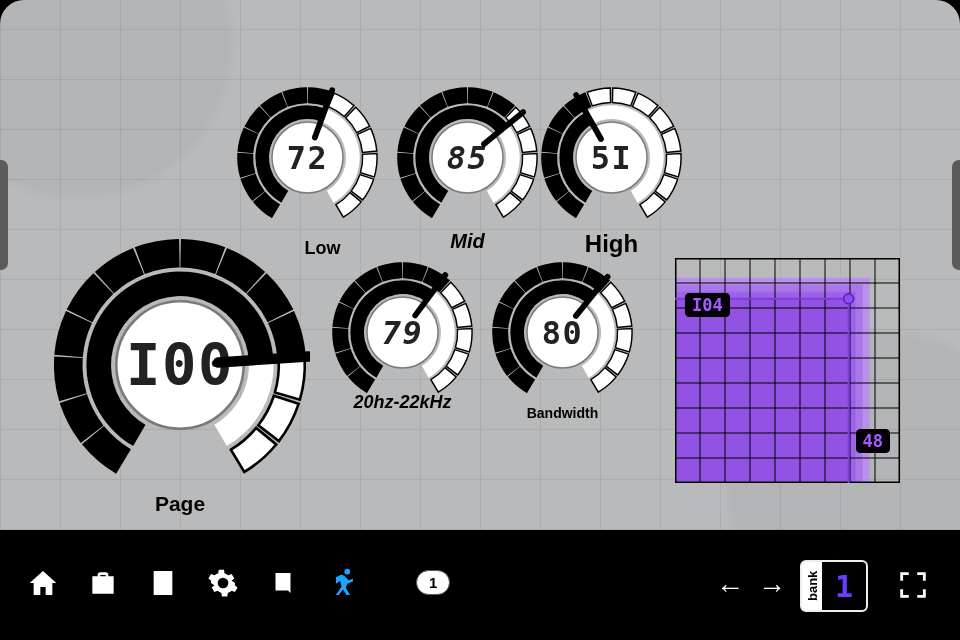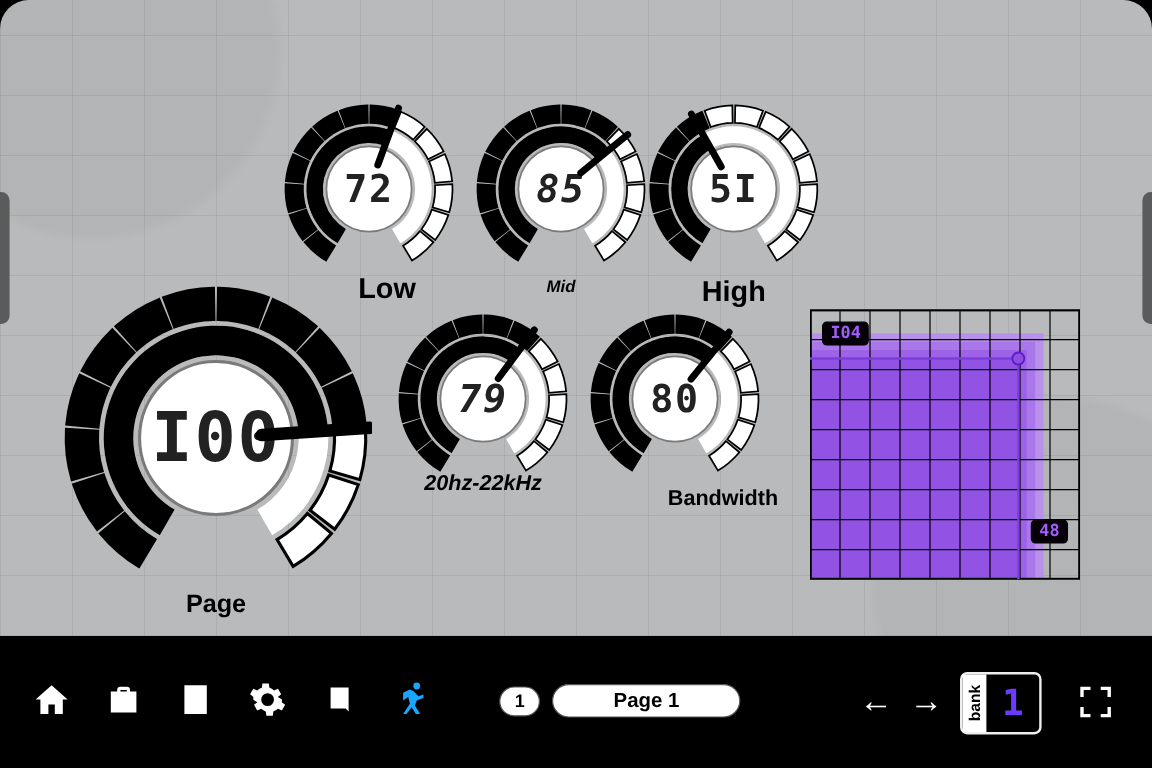--- a/index.html
+++ b/index.html
@@ -54,21 +54,22 @@
   }
   .xy-badge {
     position: absolute;
     background: #060009;
     border: 1px solid #000;
     border-radius: 4px;
     color: #a45eff;
     font-family: "Consolas", monospace;
     font-weight: 700;
     padding: 1px 6px;
-    font-size: 14px;
+    font-size: 17px;
+    margin-top: 25px;
   }
 
   
   .bottom-bar {
     position: absolute;
     left: 0;
     bottom: 0;
     width: 960px;
     height: 110px;
     background: #000;
@@ -233,21 +234,21 @@
           <path d="M135.72491570936873 43.40068671698215 A69.6 69.6 0 0 1 141.80403979795207 66.08828668109102 L127.36569817337872 67.42406028919706 A55.099999999999994 55.099999999999994 0 0 0 122.5530582699169 49.4630436509442 Z" fill="#fff" stroke="#000" stroke-width="1.45"></path>
           <path d="M141.98558721727028 68.51086863200483 A69.6 69.6 0 0 1 139.35577323478063 91.85111328010842 L125.42748714420134 87.8196313467525 A55.099999999999994 55.099999999999994 0 0 0 127.5094232136723 69.34193766700382 Z" fill="#fff" stroke="#000" stroke-width="1.45"></path>
           <path d="M138.63970238999968 94.17255794229814 A69.6 69.6 0 0 1 127.66452870118214 114.93860003789536 L116.17191855510252 106.09722503000049 A55.099999999999994 55.099999999999994 0 0 0 124.86059772541641 89.65744170431937 Z" fill="#fff" stroke="#000" stroke-width="1.45"></path>
           <path d="M126.14983817871178 116.8379618769068 A69.6 69.6 0 0 1 108.34665001373978 132.158844128867 L100.87859792754399 119.72991826868638 A55.099999999999994 55.099999999999994 0 0 0 114.97278855814682 107.60088648588454 Z" fill="#fff" stroke="#000" stroke-width="1.45"></path>
           <path d="M46.39999999999998 117.70652607754768 A52.199999999999996 52.199999999999996 0 1 1 98.60000000000001 117.7065260775477 L91.7125 105.77702614041705 A38.425 38.425 0 1 0 53.28749999999998 105.77702614041704 Z" fill="#fff"></path>
           <path d="M46.39999999999998 117.70652607754768 A52.199999999999996 52.199999999999996 0 0 1 90.4208454763523 23.472627059848463 L85.69173347564822 36.41040603016623 A38.425 38.425 0 0 0 53.28749999999998 105.77702614041704 Z" fill="#000"></path>
           <circle cx="72.5" cy="72.5" r="35.525" fill="#fff" stroke="#7a7a7a" stroke-width="1.45"></circle>
           <text x="72.5" y="72.5" text-anchor="middle" dominant-baseline="central" font-family="Consolas,monospace" font-weight="700" font-size="31.9" fill="#222" letter-spacing="1.5">72</text>
           <line x1="79.81767856951052" y1="52.48048938277145" x2="97.11129445419049" y2="5.169074495525223" stroke="#000" stroke-width="5.8" stroke-linecap="round"></line>
         </svg>
-      <div class="knob-label" style="top:142px; font-size:24px;padding-left:30px;">Low</div>
+      <div class="knob-label" style="top:153px; font-size:18px;padding-left:30px;">Low</div>
     </div>
 
     <div class="knob" style="left:395px; top:85px;font-style:italic;">
       <svg width="145" height="145">
           <path d="M36.65334998626021 132.158844128867 A69.6 69.6 0 0 1 18.850161821288232 116.8379618769068 L30.027211441853183 107.60088648588454 A55.099999999999994 55.099999999999994 0 0 0 44.121402072456 119.72991826868638 Z" fill="#000" stroke="#000" stroke-width="1.45"></path>
           <path d="M17.33547129881788 114.93860003789538 A69.6 69.6 0 0 1 6.36029761000033 94.17255794229817 L20.139402274583603 89.65744170431938 A55.099999999999994 55.099999999999994 0 0 0 28.828081444897492 106.0972250300005 Z" fill="#000" stroke="#000" stroke-width="1.45"></path>
           <path d="M5.644226765219372 91.85111328010842 A69.6 69.6 0 0 1 3.014412782729707 68.51086863200487 L17.490576786327686 69.34193766700385 A55.099999999999994 55.099999999999994 0 0 0 19.57251285579867 87.8196313467525 Z" fill="#000" stroke="#000" stroke-width="1.45"></path>
           <path d="M3.195960202047928 66.08828668109102 A69.6 69.6 0 0 1 9.275084290631277 43.400686716982136 L22.446941730083097 49.46304365094419 A55.099999999999994 55.099999999999994 0 0 0 17.634301826621282 67.42406028919706 Z" fill="#000" stroke="#000" stroke-width="1.45"></path>
           <path d="M10.32915058896711 41.211895495082004 A69.6 69.6 0 0 1 24.27675862908248 22.31355769052535 L34.323267248023626 32.76906650499924 A55.099999999999994 55.099999999999994 0 0 0 23.281410882932292 47.73025060027325 Z" fill="#000" stroke="#000" stroke-width="1.45"></path>
           <path d="M26.057616502667038 20.661163061979742 A69.6 69.6 0 0 1 45.945416775928166 8.164829915544317 L51.477621614276465 21.567990349805918 A55.099999999999994 55.099999999999994 0 0 0 35.7331130646114 31.46092075740063 Z" fill="#000" stroke="#000" stroke-width="1.45"></path>
@@ -258,21 +259,21 @@
           <path d="M135.72491570936873 43.40068671698215 A69.6 69.6 0 0 1 141.80403979795207 66.08828668109102 L127.36569817337872 67.42406028919706 A55.099999999999994 55.099999999999994 0 0 0 122.5530582699169 49.4630436509442 Z" fill="#fff" stroke="#000" stroke-width="1.45"></path>
           <path d="M141.98558721727028 68.51086863200483 A69.6 69.6 0 0 1 139.35577323478063 91.85111328010842 L125.42748714420134 87.8196313467525 A55.099999999999994 55.099999999999994 0 0 0 127.5094232136723 69.34193766700382 Z" fill="#fff" stroke="#000" stroke-width="1.45"></path>
           <path d="M138.63970238999968 94.17255794229814 A69.6 69.6 0 0 1 127.66452870118214 114.93860003789536 L116.17191855510252 106.09722503000049 A55.099999999999994 55.099999999999994 0 0 0 124.86059772541641 89.65744170431937 Z" fill="#fff" stroke="#000" stroke-width="1.45"></path>
           <path d="M126.14983817871178 116.8379618769068 A69.6 69.6 0 0 1 108.34665001373978 132.158844128867 L100.87859792754399 119.72991826868638 A55.099999999999994 55.099999999999994 0 0 0 114.97278855814682 107.60088648588454 Z" fill="#fff" stroke="#000" stroke-width="1.45"></path>
           <path d="M46.39999999999998 117.70652607754768 A52.199999999999996 52.199999999999996 0 1 1 98.60000000000001 117.7065260775477 L91.7125 105.77702614041705 A38.425 38.425 0 1 0 53.28749999999998 105.77702614041704 Z" fill="#fff"></path>
           <path d="M46.39999999999998 117.70652607754768 A52.199999999999996 52.199999999999996 0 1 1 112.94484693505157 39.49917642845487 L102.27190121607963 48.20772709316817 A38.425 38.425 0 1 0 53.28749999999998 105.77702614041704 Z" fill="#000"></path>
           <circle cx="72.5" cy="72.5" r="35.525" fill="#fff" stroke="#7a7a7a" stroke-width="1.45"></circle>
           <text x="72.5" y="72.5" text-anchor="middle" dominant-baseline="central" font-family="Consolas,monospace" font-weight="700" font-size="31.9" fill="#222" letter-spacing="1.5">85</text>
           <line x1="89.01497916514606" y1="59.024663708285736" x2="128.04425645747082" y2="27.178868961744676" stroke="#000" stroke-width="5.8" stroke-linecap="round"></line>
         </svg>
-      <div class="knob-label" style="top:145px; font-size:14px;">Mid</div>
+      <div class="knob-label" style="top:145px; font-size:20px;">Mid</div>
     </div>
 
     <div class="knob" style="left:539px; top:85px;">
       <svg width="145" height="145">
           <path d="M36.65334998626021 132.158844128867 A69.6 69.6 0 0 1 18.850161821288232 116.8379618769068 L30.027211441853183 107.60088648588454 A55.099999999999994 55.099999999999994 0 0 0 44.121402072456 119.72991826868638 Z" fill="#000" stroke="#000" stroke-width="1.45"></path>
           <path d="M17.33547129881788 114.93860003789538 A69.6 69.6 0 0 1 6.36029761000033 94.17255794229817 L20.139402274583603 89.65744170431938 A55.099999999999994 55.099999999999994 0 0 0 28.828081444897492 106.0972250300005 Z" fill="#000" stroke="#000" stroke-width="1.45"></path>
           <path d="M5.644226765219372 91.85111328010842 A69.6 69.6 0 0 1 3.014412782729707 68.51086863200487 L17.490576786327686 69.34193766700385 A55.099999999999994 55.099999999999994 0 0 0 19.57251285579867 87.8196313467525 Z" fill="#000" stroke="#000" stroke-width="1.45"></path>
           <path d="M3.195960202047928 66.08828668109102 A69.6 69.6 0 0 1 9.275084290631277 43.400686716982136 L22.446941730083097 49.46304365094419 A55.099999999999994 55.099999999999994 0 0 0 17.634301826621282 67.42406028919706 Z" fill="#000" stroke="#000" stroke-width="1.45"></path>
           <path d="M10.32915058896711 41.211895495082004 A69.6 69.6 0 0 1 24.27675862908248 22.31355769052535 L34.323267248023626 32.76906650499924 A55.099999999999994 55.099999999999994 0 0 0 23.281410882932292 47.73025060027325 Z" fill="#000" stroke="#000" stroke-width="1.45"></path>
           <path d="M26.057616502667038 20.661163061979742 A69.6 69.6 0 0 1 45.945416775928166 8.164829915544317 L51.477621614276465 21.567990349805918 A55.099999999999994 55.099999999999994 0 0 0 35.7331130646114 31.46092075740063 Z" fill="#000" stroke="#000" stroke-width="1.45"></path>
@@ -333,21 +334,21 @@
           <path d="M135.72491570936873 43.40068671698215 A69.6 69.6 0 0 1 141.80403979795207 66.08828668109102 L127.36569817337872 67.42406028919706 A55.099999999999994 55.099999999999994 0 0 0 122.5530582699169 49.4630436509442 Z" fill="#fff" stroke="#000" stroke-width="1.45"></path>
           <path d="M141.98558721727028 68.51086863200483 A69.6 69.6 0 0 1 139.35577323478063 91.85111328010842 L125.42748714420134 87.8196313467525 A55.099999999999994 55.099999999999994 0 0 0 127.5094232136723 69.34193766700382 Z" fill="#fff" stroke="#000" stroke-width="1.45"></path>
           <path d="M138.63970238999968 94.17255794229814 A69.6 69.6 0 0 1 127.66452870118214 114.93860003789536 L116.17191855510252 106.09722503000049 A55.099999999999994 55.099999999999994 0 0 0 124.86059772541641 89.65744170431937 Z" fill="#fff" stroke="#000" stroke-width="1.45"></path>
           <path d="M126.14983817871178 116.8379618769068 A69.6 69.6 0 0 1 108.34665001373978 132.158844128867 L100.87859792754399 119.72991826868638 A55.099999999999994 55.099999999999994 0 0 0 114.97278855814682 107.60088648588454 Z" fill="#fff" stroke="#000" stroke-width="1.45"></path>
           <path d="M46.39999999999998 117.70652607754768 A52.199999999999996 52.199999999999996 0 1 1 98.60000000000001 117.7065260775477 L91.7125 105.77702614041705 A38.425 38.425 0 1 0 53.28749999999998 105.77702614041704 Z" fill="#fff"></path>
           <path d="M46.39999999999998 117.70652607754768 A52.199999999999996 52.199999999999996 0 1 1 105.33379654925336 31.919440563710346 L96.66932245986706 42.62819930384234 A38.425 38.425 0 1 0 53.28749999999998 105.77702614041704 Z" fill="#000"></path>
           <circle cx="72.5" cy="72.5" r="35.525" fill="#fff" stroke="#7a7a7a" stroke-width="1.45"></circle>
           <text x="72.5" y="72.5" text-anchor="middle" dominant-baseline="central" font-family="Consolas,monospace" font-weight="700" font-size="31.9" fill="#222" letter-spacing="1.5">80</text>
           <line x1="85.90713359094512" y1="55.92960489684839" x2="117.59174726097461" y2="16.769365040828866" stroke="#000" stroke-width="5.8" stroke-linecap="round"></line>
         </svg>
-      <div class="knob-label" style="top:145px; font-size:18px;margin-left:40px;">Bandwidth</div>
+      <div class="knob-label" style="top:145px; font-size:14px;">Bandwidth</div>
     </div>
 
     <div class="xy" style="left:675px; top:258px; width:225px; height:225px;">
       <svg width="225" height="225" id="xy-svg">
           <rect x="0" y="19.748031496062993" width="194.6220472440945" height="205.251968503937" fill="#b98cf0" opacity="0.9"></rect>
           <rect x="0" y="26.748031496062993" width="187.6220472440945" height="198.251968503937" fill="#a773ea" opacity="0.86"></rect>
           <rect x="0" y="33.74803149606299" width="180.6220472440945" height="191.251968503937" fill="#9a5ee6" opacity="0.8200000000000001"></rect>
           <rect x="0" y="40.74803149606299" width="173.6220472440945" height="184.251968503937" fill="#8f4ee2" opacity="0.78"></rect>
           <line x1="0" y1="0" x2="0" y2="225" stroke="#000" stroke-width="1"></line>
           <line x1="0" y1="0" x2="225" y2="0" stroke="#000" stroke-width="1"></line>
@@ -409,21 +410,20 @@
       <div class="icn">
         <svg viewBox="0 0 24 24" width="34" height="34" fill="#1aa6ff">
             <circle cx="15" cy="4" r="2"></circle>
             <path d="M13 7l3 3 3-1v2l-4 1.5-1 3 3 5h-2.5l-2.5-4-3 4H7l4-6-1-4-3 2V8l4-2z"></path>
           </svg>
       </div>
     </div>
 
     <div class="page-wrap">
       <div class="page-badge">1</div>
-      <div class="page-title">Page 1</div>
     </div>
 
     <div class="arrows">
       <div class="arw">←</div>
       <div class="arw">→</div>
     </div>
 
     <div class="bank">
       <div class="bank-label">bank</div>
       <div class="bank-number">1</div>

